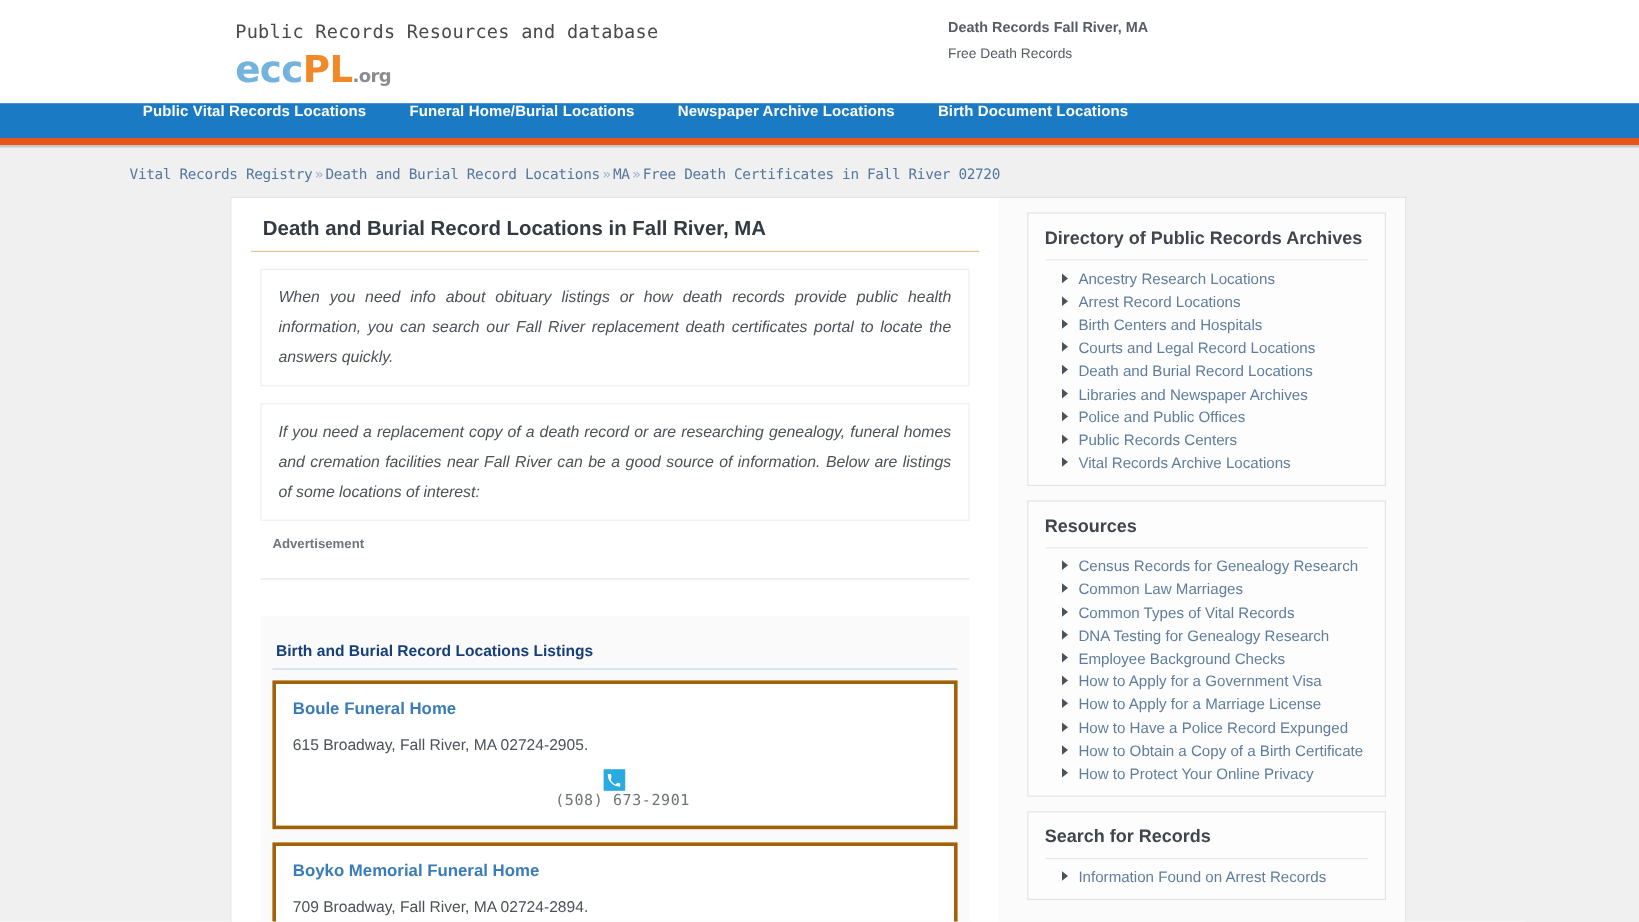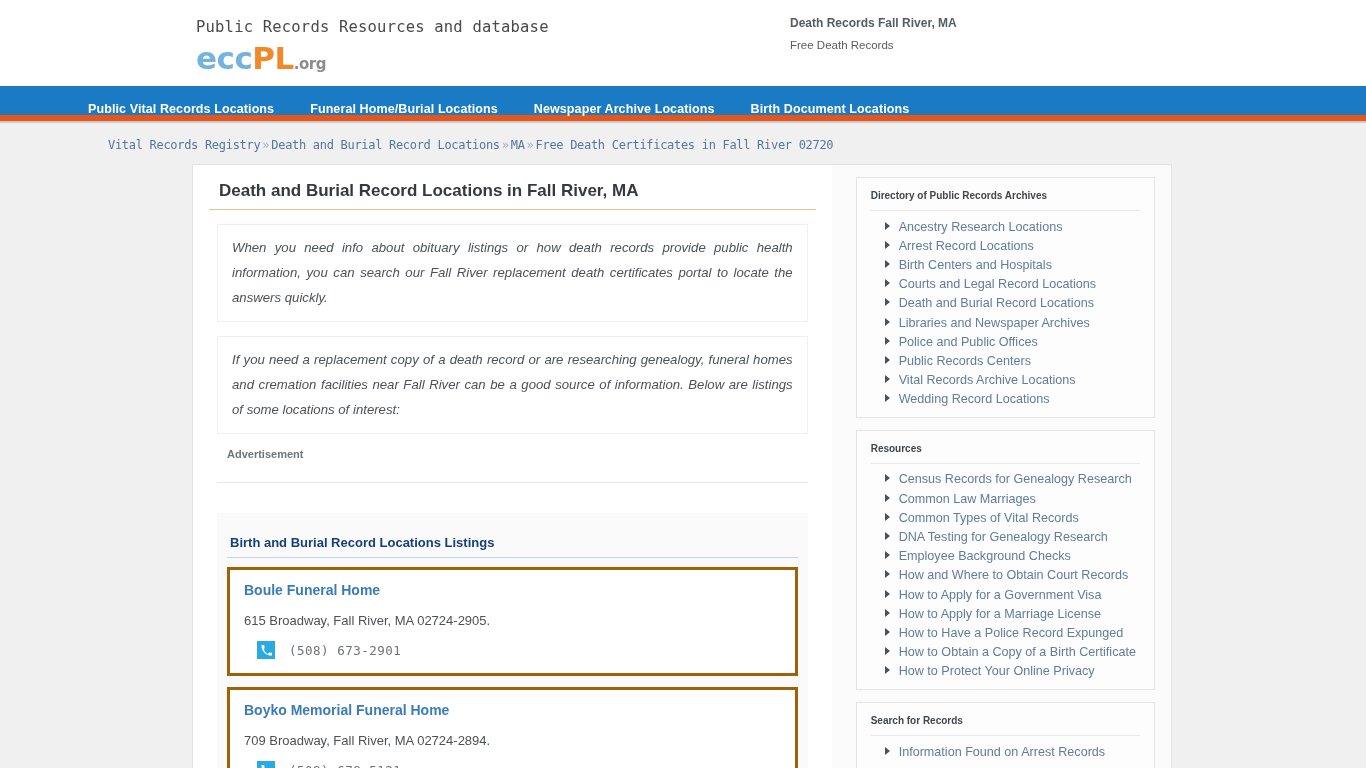--- a/index.html
+++ b/index.html
@@ -60,23 +60,23 @@
   }
 
   
   .navbar {
     height: 29px;
     background: #1b7ac4;
     position: relative;
   }
   .nav-inner {
     max-width: 1366px;
-    padding-left: 88px;
+    padding-left: 119px;
     display: flex;
-    align-items: center;
+    align-items: flex-start;
     height: 46px;
   }
   .nav-item {
     color: #ffffff;
     font-size: 12.5px;
     font-weight: bold;
     margin-right: 36px;
     white-space: nowrap;
     cursor: pointer;
     letter-spacing: 0.1px;
@@ -174,20 +174,21 @@
   }
   .listing-addr {
     font-size: 13px;
     color: #4c5257;
     margin-bottom: 13px;
   }
   .listing-phone {
     display: flex;
     align-items: center;
     padding-left: 13px;
+    flex-direction: column;
   }
   .phone-icon {
     width: 18px; height: 18px;
     background: #29abe2;
     display: inline-flex;
     align-items: center;
     justify-content: center;
     margin-right: 14px;
     flex: none;
   }
@@ -204,21 +205,21 @@
     width: 340px;
     padding: 12px 16px 0 24px;
   }
   .widget {
     background: #fdfdfd;
     border: 1px solid #e4e4e4;
     margin-bottom: 12px;
     padding: 10px 14px 8px 14px;
   }
   .widget-title {
-    font-size: 10px;
+    font-size: 15px;
     font-weight: bold;
     color: #3f464c;
     padding: 2px 0 9px 0;
     border-bottom: 1px solid #e8e8e8;
     margin-bottom: 6px;
   }
   .widget ul { list-style: none; margin: 0; padding: 0; }
   .widget li {
     display: flex;
     align-items: baseline;
@@ -351,24 +352,20 @@
               <a>Police and Public Offices</a>
             </li>
           <li>
               <span class="arrow"></span>
               <a>Public Records Centers</a>
             </li>
           <li>
               <span class="arrow"></span>
               <a>Vital Records Archive Locations</a>
             </li>
-          <li>
-              <span class="arrow"></span>
-              <a>Wedding Record Locations</a>
-            </li>
         </ul>
       </div>
 
       <div class="widget">
         <div class="widget-title">Resources</div>
         <ul>
           <li>
               <span class="arrow"></span>
               <a>Census Records for Genealogy Research</a>
             </li>
@@ -383,24 +380,20 @@
           <li>
               <span class="arrow"></span>
               <a>DNA Testing for Genealogy Research</a>
             </li>
           <li>
               <span class="arrow"></span>
               <a>Employee Background Checks</a>
             </li>
           <li>
               <span class="arrow"></span>
-              <a>How and Where to Obtain Court Records</a>
-            </li>
-          <li>
-              <span class="arrow"></span>
               <a>How to Apply for a Government Visa</a>
             </li>
           <li>
               <span class="arrow"></span>
               <a>How to Apply for a Marriage License</a>
             </li>
           <li>
               <span class="arrow"></span>
               <a>How to Have a Police Record Expunged</a>
             </li>

